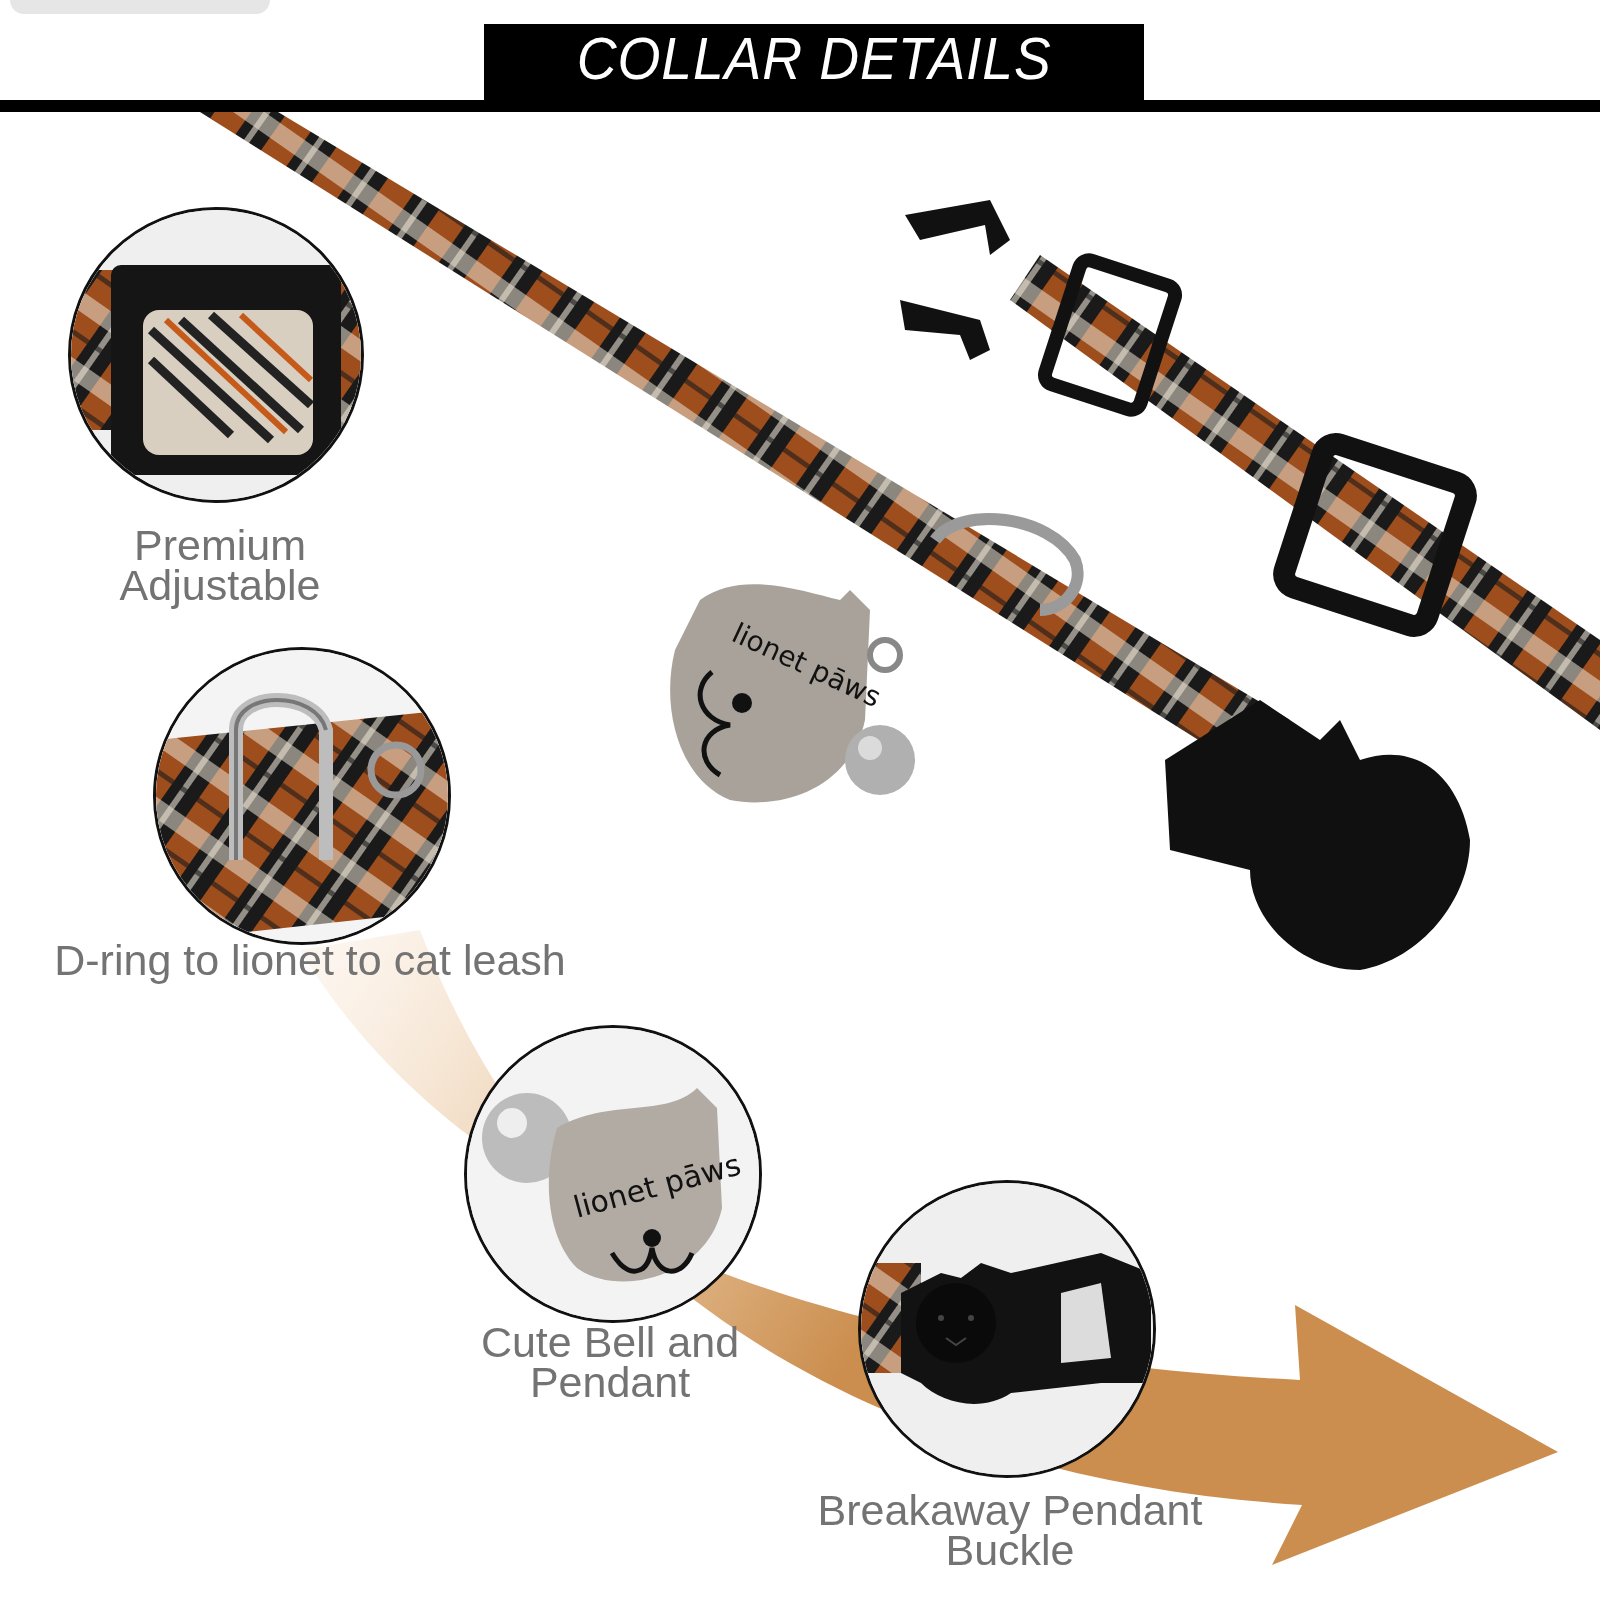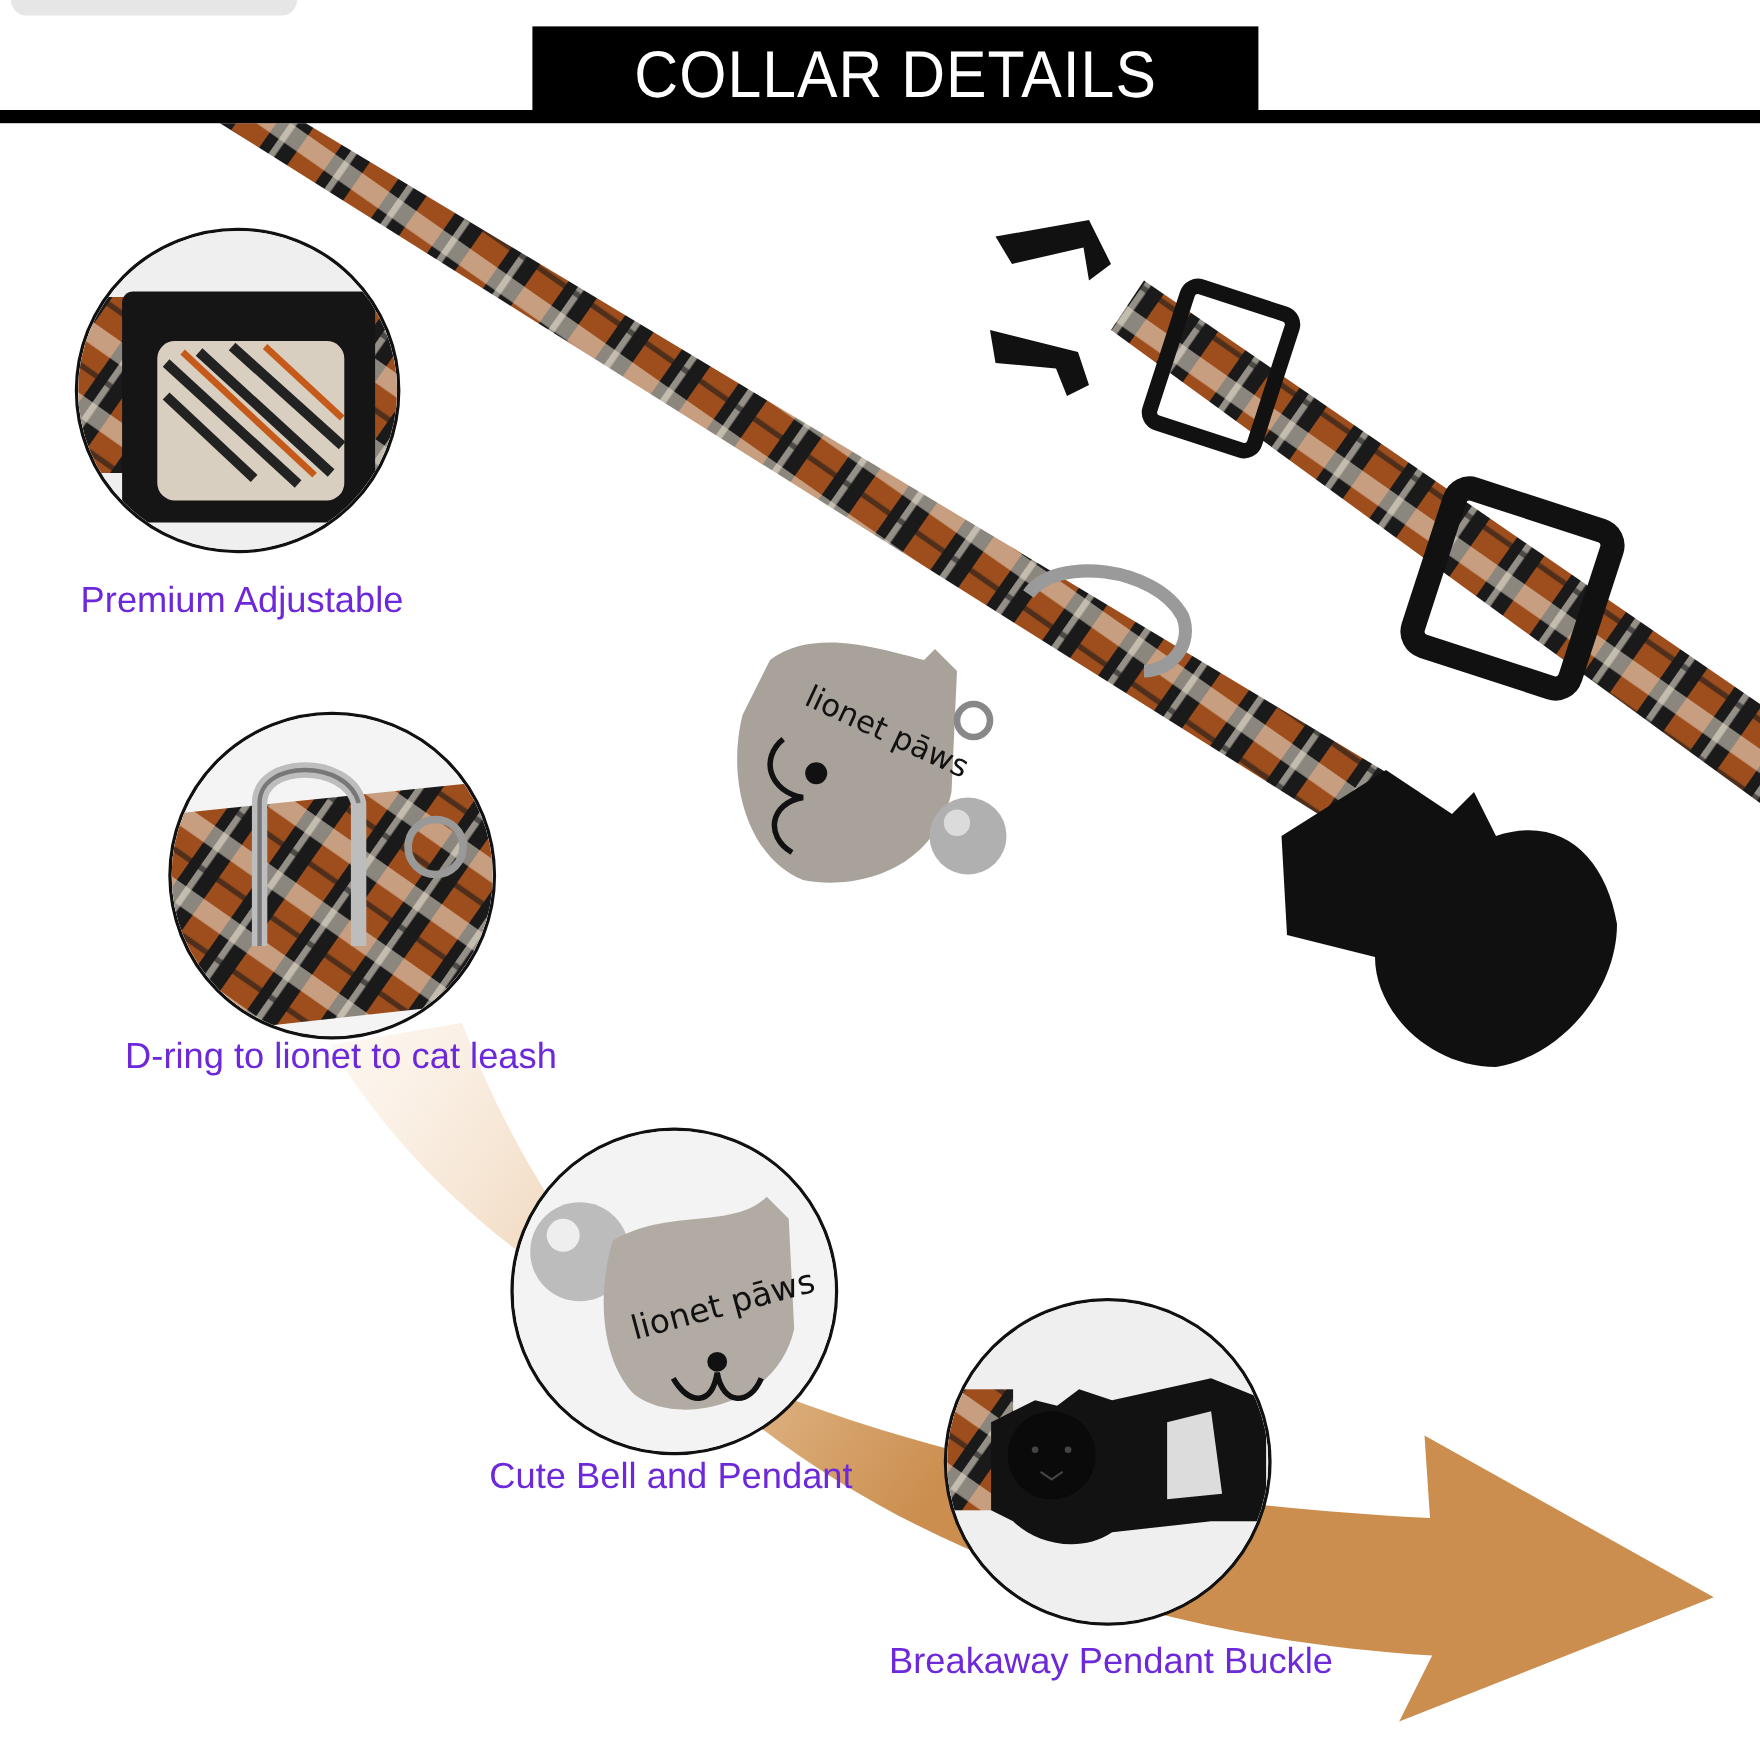--- a/index.html
+++ b/index.html
@@ -1,22 +1,22 @@
 <!DOCTYPE html>
 <html><head>
 <meta charset="utf-8">
 <style>
   html,body{margin:0;padding:0;background:#fff;}
   body{width:1600px;height:1600px;position:relative;overflow:hidden;font-family:"Liberation Sans",sans-serif;}
   .abs{position:absolute;}
-  #title-box{left:484px;top:24px;width:660px;height:78px;background:#000;display:flex;align-items:flex-end;justify-content:center;}
+  #title-box{left:484px;top:24px;width:660px;height:78px;background:#000;display:flex;align-items:flex-start;justify-content:center;font-style:italic;}
   #title-text{color:#fff;font-size:60px;font-weight:400;letter-spacing:1px;transform:scaleX(0.92);}
   #title-rule{left:0;top:100px;width:1600px;height:12px;background:#000;}
   .circle{position:absolute;border-radius:50%;border:3px solid #111;overflow:hidden;background:#f1f1f1;}
-  .label{position:absolute;color:#6d28d9;font-size:33px;text-align:center;line-height:40px;}
+  .label{position:absolute;color:#737373;font-size:43px;text-align:center;line-height:40px;}
   svg{display:block;}
 </style>
 </head>
 <body>
 
 <div class="abs" style="left:10px;top:0;width:260px;height:14px;background:#e6e6e6;border-radius:0 0 20px 20px;"></div>
 
 <svg class="abs" style="left:0;top:0" width="1600" height="1600">
   <defs>
     <linearGradient id="ag" x1="0" y1="0" x2="1" y2="0.35">

